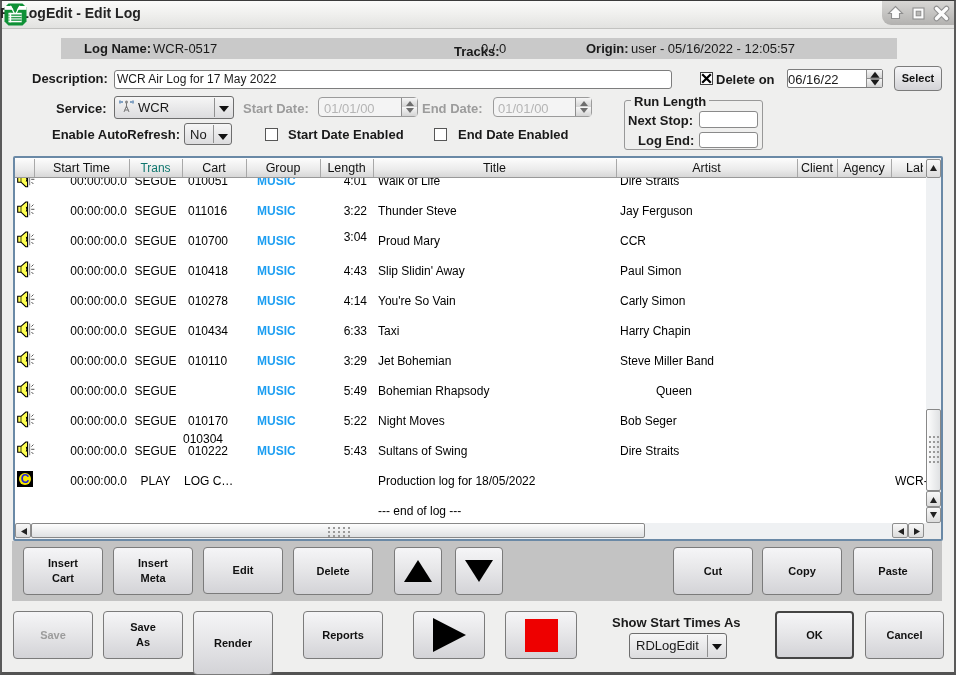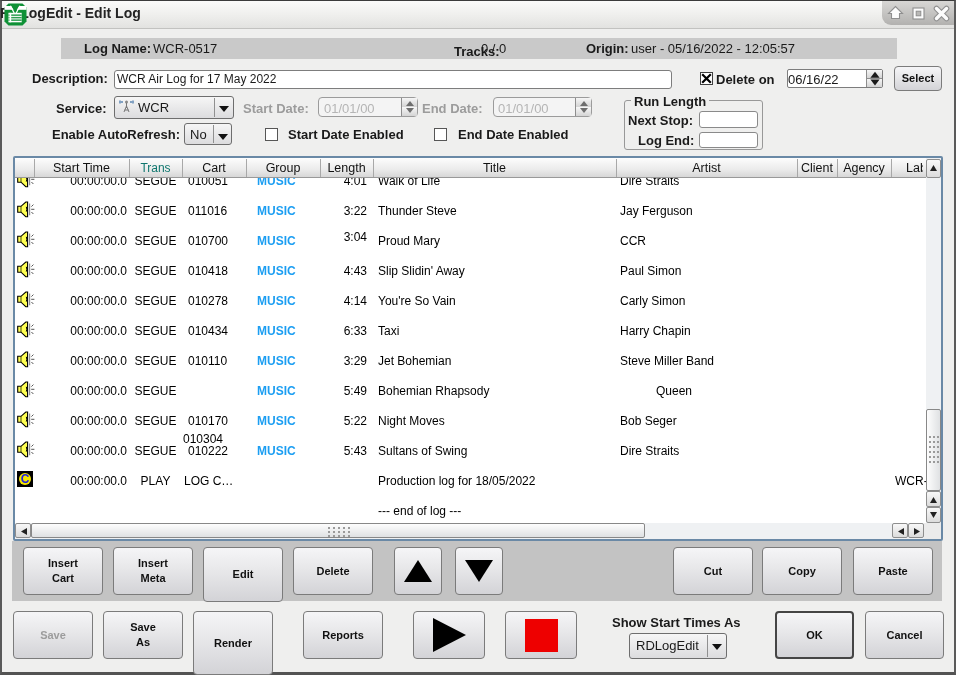--- a/index.html
+++ b/index.html
@@ -362,21 +362,21 @@
     <svg width="13" height="13" style="position:absolute;left:2px;top:1px;">
       <path d="M9 6.5 L3 3 L3 10 Z" fill="#222"></path>
     </svg>
   </div>
 
 <div class="ab" style="left:924px;top:523px;width:17px;height:16px;background:#ebebeb;"></div>
 
 <div class="ab" style="left:12px;top:541px;width:930px;height:60px;background:#c3c3c3;"></div>
 <div class="btn" style="left:23px;top:547px;width:80px;height:48px;">Insert<br>Cart</div>
 <div class="btn" style="left:113px;top:547px;width:80px;height:48px;">Insert<br>Meta</div>
-<div class="btn" style="left:203px;top:547px;width:80px;height:55px;">Edit</div>
+<div class="btn" style="left:203px;top:547px;width:80px;height:47px;">Edit</div>
 <div class="btn" style="left:293px;top:547px;width:80px;height:48px;">Delete</div>
 <div class="btn" style="left:394px;top:547px;width:48px;height:48px;">
     <svg width="30" height="24">
       <path d="M15 1 L29 23 L1 23 Z" fill="#000"></path>
     </svg>
   </div>
 <div class="btn" style="left:455px;top:547px;width:48px;height:48px;">
     <svg width="30" height="24">
       <path d="M15 23 L29 1 L1 1 Z" fill="#000"></path>
     </svg>

